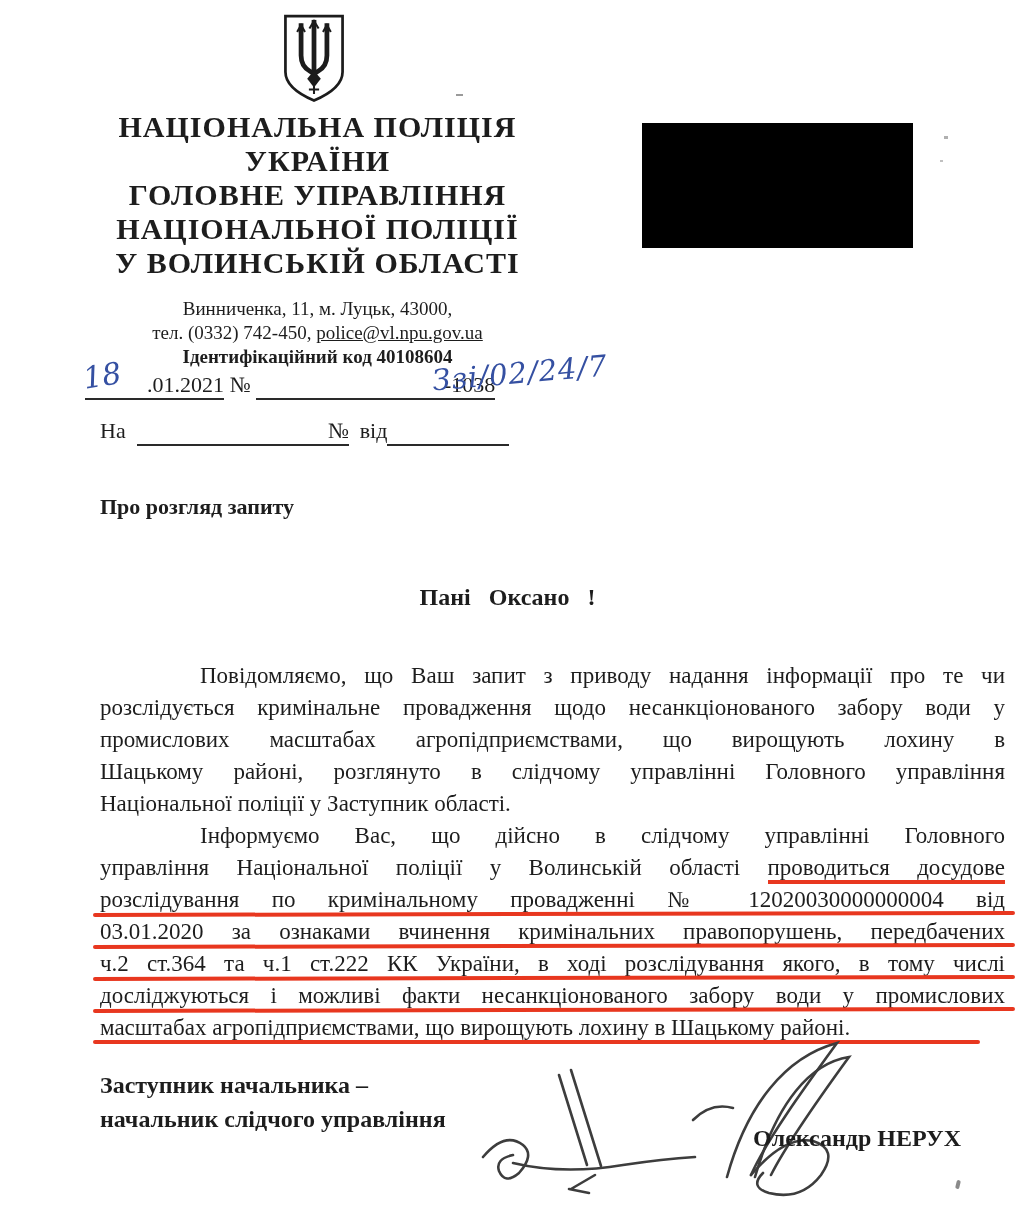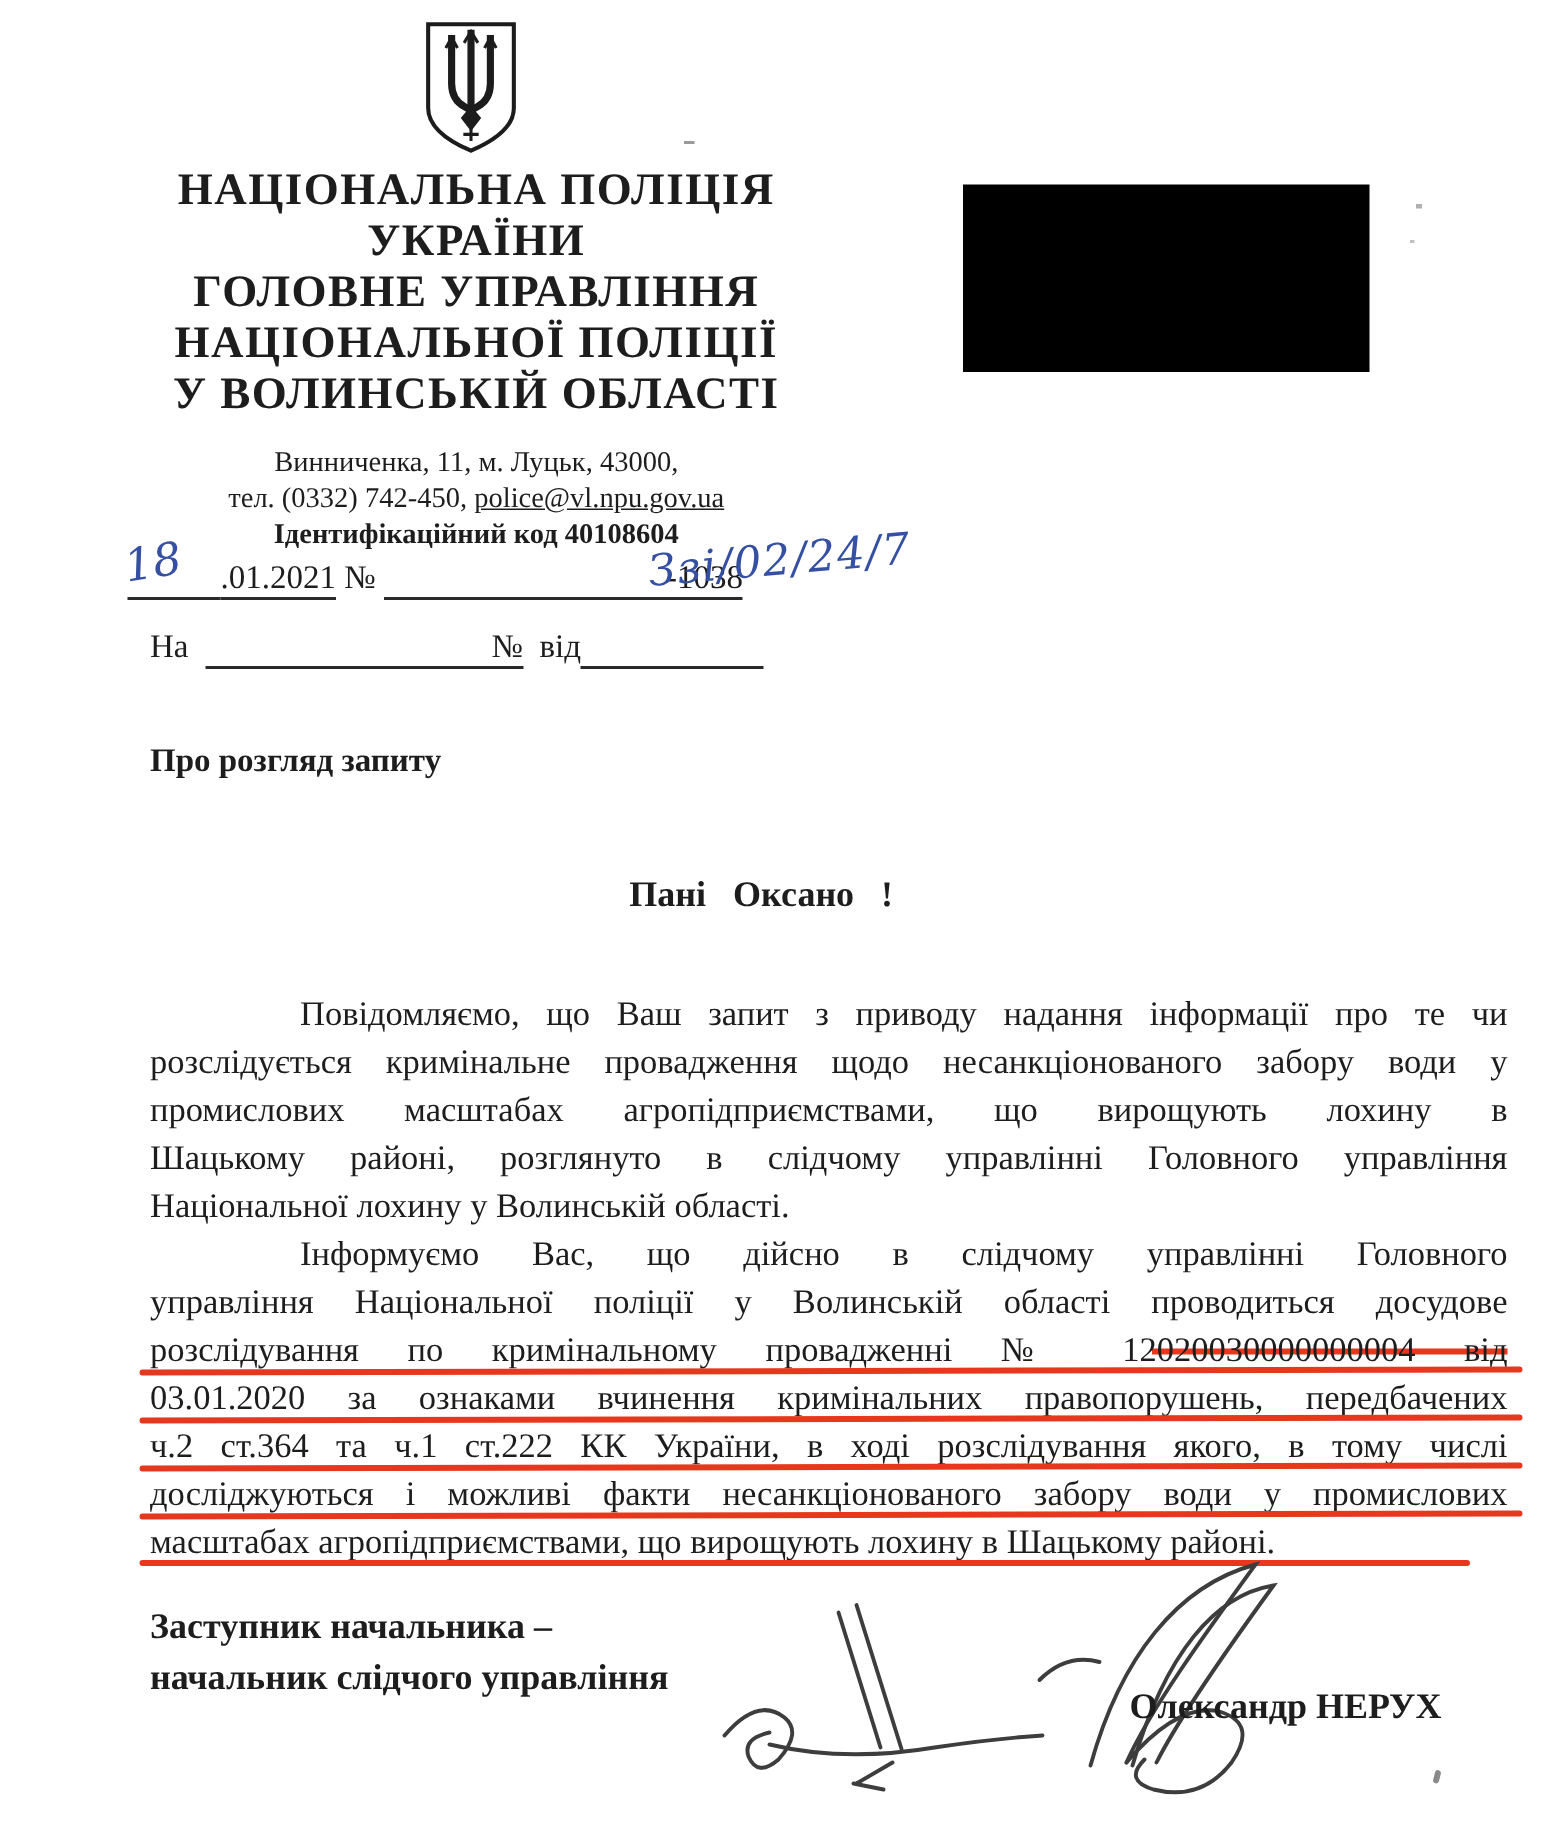--- a/index.html
+++ b/index.html
@@ -33,21 +33,21 @@
   .p1{top:660px;}
   .p2{top:820px;}
   .bline{position:relative;height:32px;line-height:32px;white-space:nowrap;}
   .jl{text-align:justify;text-align-last:justify;white-space:normal;}
   .ll{text-align:left;}
   .ind{text-indent:100px;}
   .ru-full::after{content:"";position:absolute;left:-7px;right:-10px;bottom:0px;
                   height:4px;background:#e8371f;border-radius:2px;transform:rotate(-0.12deg);}
   .ru-last::after{content:"";position:absolute;left:-7px;right:25px;bottom:0px;
                   height:4px;background:#e8371f;border-radius:2px;}
-  .ru-part{border-bottom:4px solid #e8371f;padding-bottom:19px;}
+  .ru-part{border-bottom:4px solid #e8371f;padding-bottom:0;}
   
   .sig-title{left:100px;top:1068px;font-size:24px;font-weight:bold;line-height:34px;}
   .sig-name{left:753px;top:1125px;font-size:24px;font-weight:bold;white-space:nowrap;}
   .sig-svg{left:455px;top:1035px;width:460px;height:165px;}
   
   .speck{background:#9a9a9a;}
   .s1{left:456px;top:94px;width:7px;height:2px;}
   .s2{left:944px;top:136px;width:4px;height:3px;background:#b0b0b0;}
   .s3{left:940px;top:160px;width:3px;height:2px;background:#c0c0c0;}
   .s4{left:956px;top:1180px;width:4px;height:9px;background:#8a8a8a;border-radius:2px;transform:rotate(14deg);}
@@ -100,21 +100,21 @@
 
 <div class="abs subject">Про розгляд запиту</div>
 
 <div class="abs salutation">Пані Оксано !</div>
 
 <div class="abs bodyblock p1">
   <div class="bline jl ind">Повідомляємо, що Ваш запит з приводу надання інформації про те чи</div>
   <div class="bline jl">розслідується кримінальне провадження щодо несанкціонованого забору води у</div>
   <div class="bline jl">промислових масштабах агропідприємствами, що вирощують лохину в</div>
   <div class="bline jl">Шацькому районі, розглянуто в слідчому управлінні Головного управління</div>
-  <div class="bline ll">Національної лохину у Волинській області.</div>
+  <div class="bline ll">Національної поліції у Заступник області.</div>
 </div>
 
 <div class="abs bodyblock p2">
   <div class="bline jl ind">Інформуємо Вас, що дійсно в слідчому управлінні Головного</div>
   <div class="bline jl"><span>управління Національної поліції у Волинській області </span><span class="ru-part">проводиться досудове</span></div>
   <div class="bline jl ru-full">розслідування по кримінальному провадженні № 12020030000000004 від</div>
   <div class="bline jl ru-full">03.01.2020 за ознаками вчинення кримінальних правопорушень, передбачених</div>
   <div class="bline jl ru-full">ч.2 ст.364 та ч.1 ст.222 КК України, в ході розслідування якого, в тому числі</div>
   <div class="bline jl ru-full">досліджуються і можливі факти несанкціонованого забору води у промислових</div>
   <div class="bline ll ru-last">масштабах агропідприємствами, що вирощують лохину в Шацькому районі.</div>

